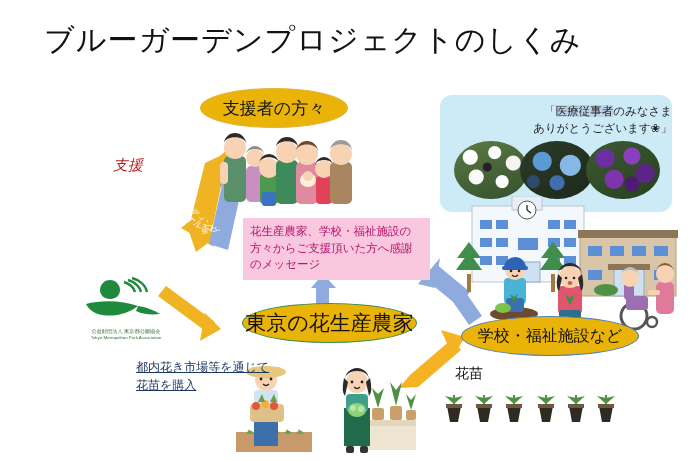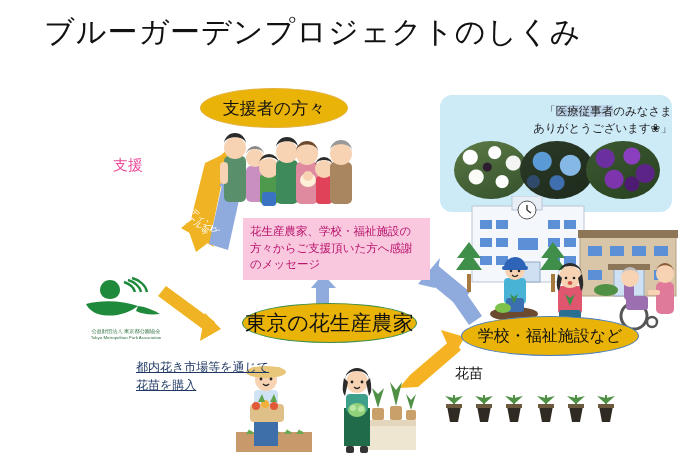--- a/index.html
+++ b/index.html
@@ -7,21 +7,21 @@
     width:700px;height:461px;
     background:#ffffff;
     font-family:"Liberation Sans","DejaVu Sans",sans-serif;
     overflow:hidden;
     position:relative;
   }
   #stage{position:relative;width:700px;height:461px;overflow:hidden;background:#fff;}
 
   
   .title{
-    position:absolute;left:44px;top:12px;
+    position:absolute;left:44px;top:20px;
     font-size:30px;color:#111;letter-spacing:1px;
     white-space:nowrap;
   }
 
   
   .ellipse{
     position:absolute;
     display:flex;align-items:center;justify-content:center;
     border-radius:50%;
     background:#eab308;
@@ -72,21 +72,21 @@
       linear-gradient(150deg,#2c3a28,#1d2a1c);}
   .fp3{left:134px;top:2px;background:
       radial-gradient(circle at 26% 30%,#6b2fa0 0 9px,transparent 10px),
       radial-gradient(circle at 62% 26%,#8a3fbe 0 8px,transparent 9px),
       radial-gradient(circle at 80% 56%,#5c2486 0 9px,transparent 10px),
       radial-gradient(circle at 38% 66%,#7d34ad 0 9px,transparent 10px),
       radial-gradient(circle at 62% 74%,#4d1c72 0 7px,transparent 8px),
       linear-gradient(150deg,#3d5a33,#27401f);}
 
   
-  .lbl-shien{position:absolute;left:113px;top:156px;font-size:15px;color:#ec4899;}
+  .lbl-shien{position:absolute;left:113px;top:156px;font-size:15px;color:#b91c1c;font-style:italic;}
   .lbl-hanae{position:absolute;left:455px;top:365px;font-size:14px;color:#111;}
   .lbl-purchase{position:absolute;left:136px;top:358px;font-size:12px;color:#1f3864;line-height:1.5;text-decoration:underline;}
   .lbl-cf{
     position:absolute;left:150px;top:165px;
     font-size:8.5px;color:#fff;
     transform:rotate(42deg);transform-origin:left top;
     white-space:nowrap;
   }
   .lbl-thanksmail{
     position:absolute;left:160px;top:183px;

